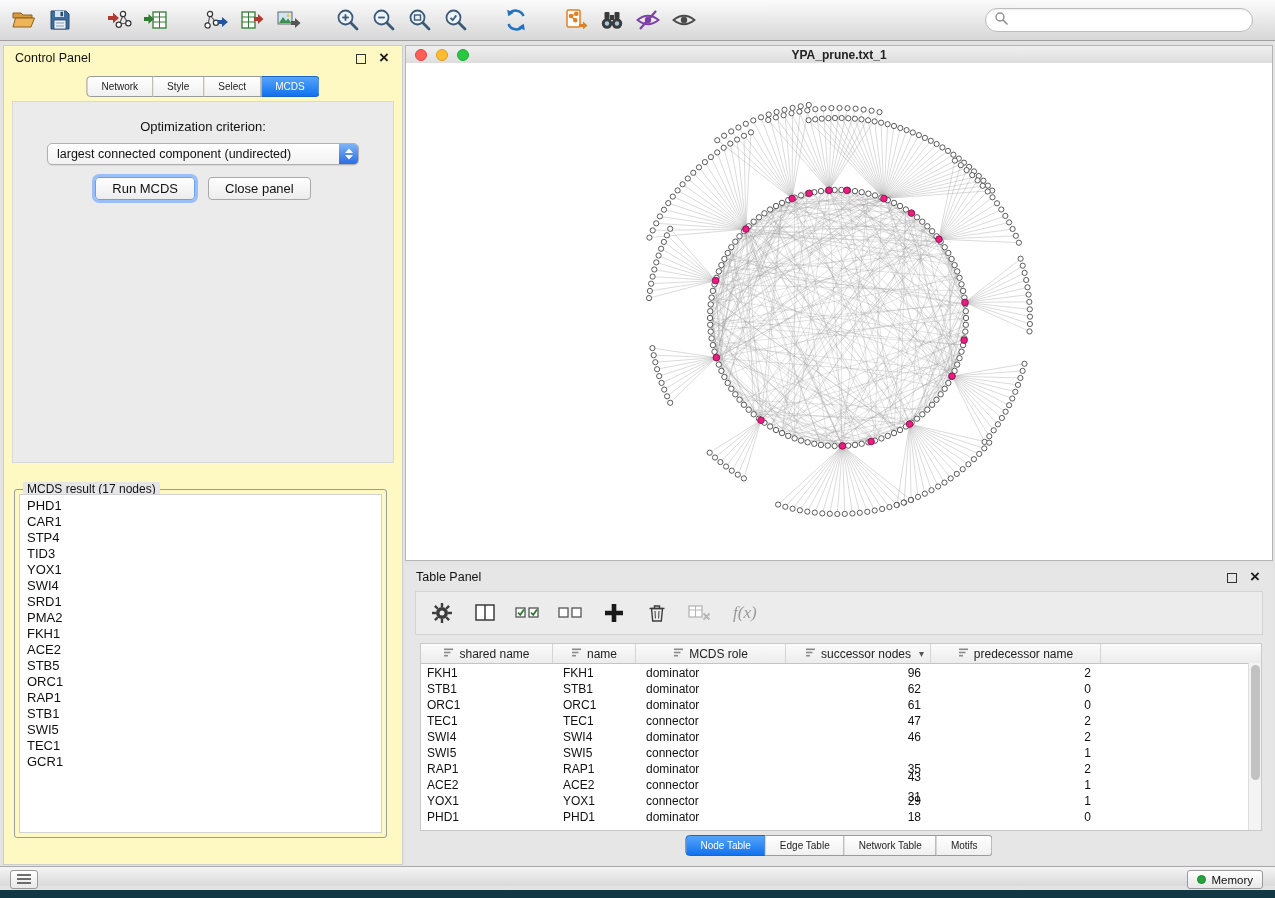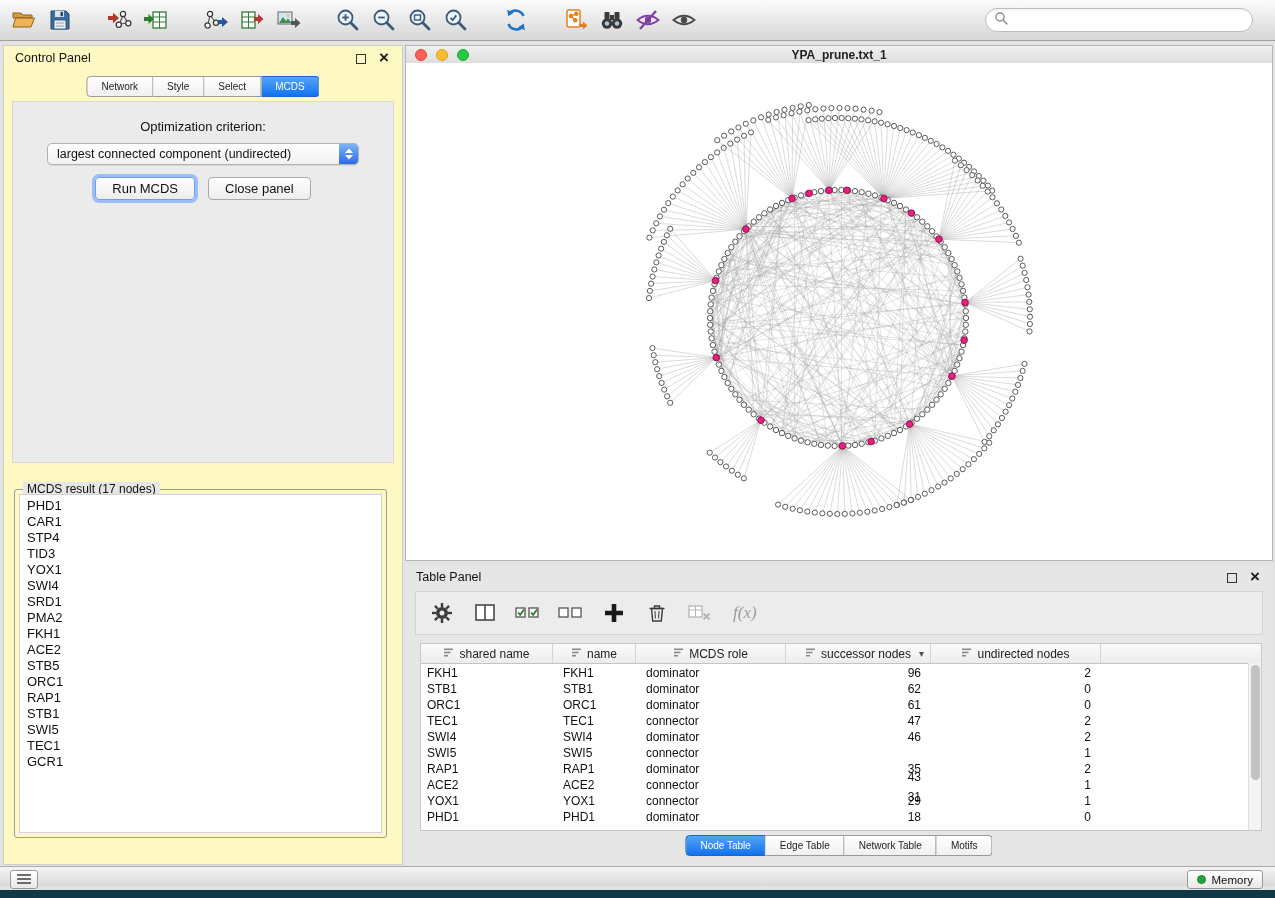--- a/index.html
+++ b/index.html
@@ -1257,21 +1257,21 @@
             <span class="th-caret">▾</span>
           </div>
           <div class="th" style="width: 170px;">
             <span><svg width="11" height="11" viewBox="0 0 11 11">
                 <g fill="#8a8a8a">
                   <rect x="1" y="1.5" width="9" height="1.6"></rect>
                   <rect x="1" y="4.7" width="6.5" height="1.6"></rect>
                   <rect x="1" y="7.9" width="4" height="1.6"></rect>
                 </g>
               </svg></span>
-            <span class="th-label">undirected nodes</span>
+            <span class="th-label">predecessor name</span>
           </div>
           <div class="th th-fill"></div>
         </div>
       <div class="tbl-rows" id="tbl-rows">
           <div class="tr">
             <div class="td" style="width: 132px;">FKH1</div>
             <div class="td" style="width: 83px;">FKH1</div>
             <div class="td" style="width: 150px;">dominator</div>
             <div class="td num" style="width: 145px;">96</div>
             <div class="td num" style="width: 170px;">2</div>

